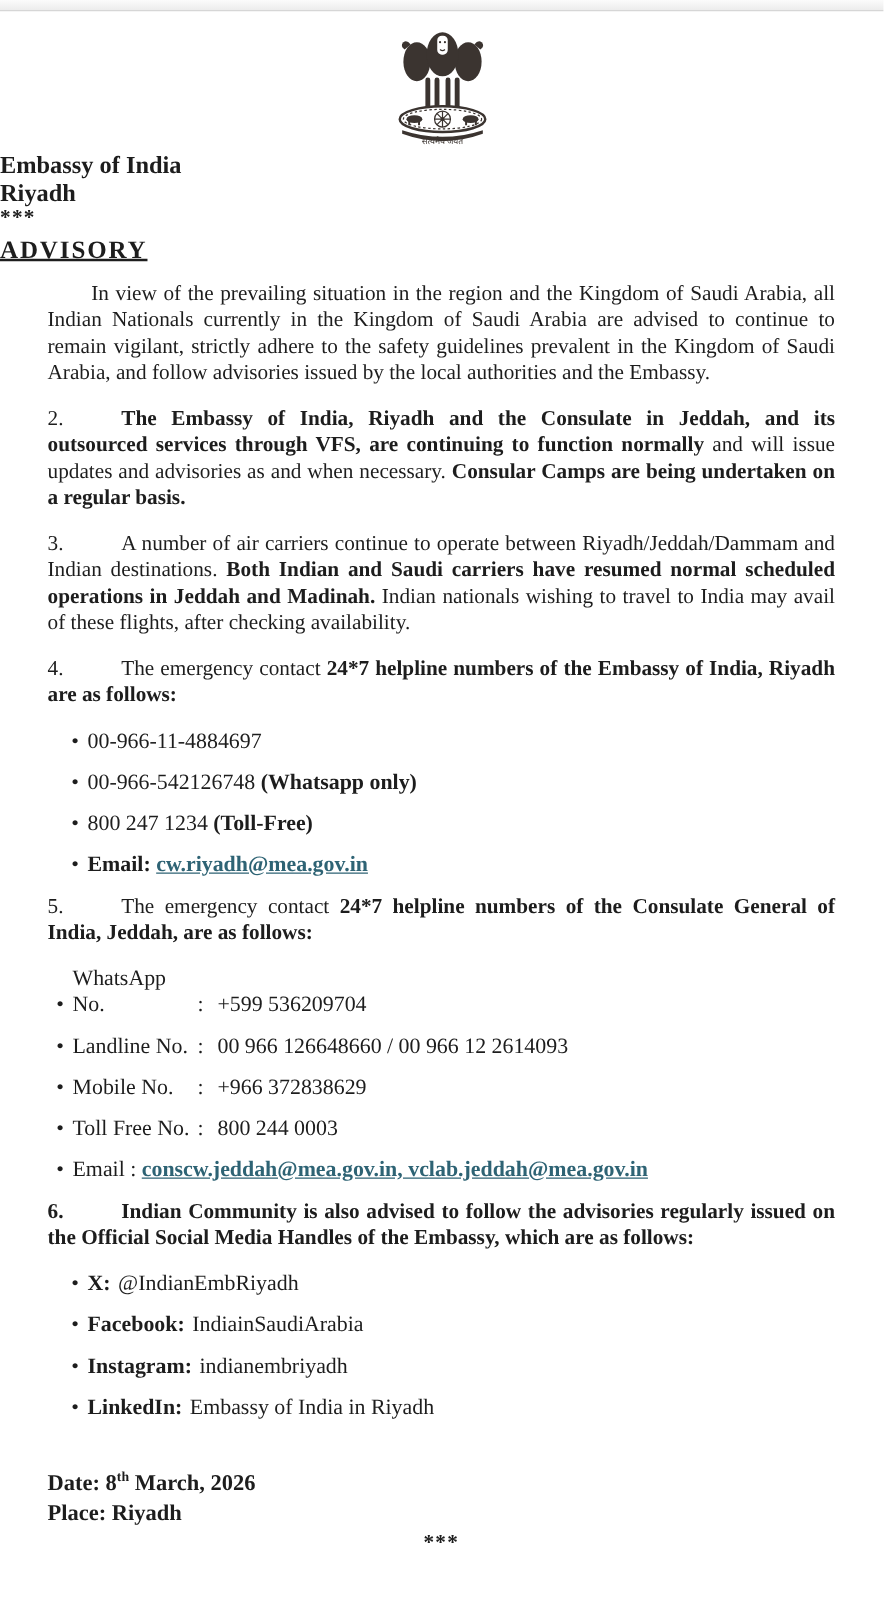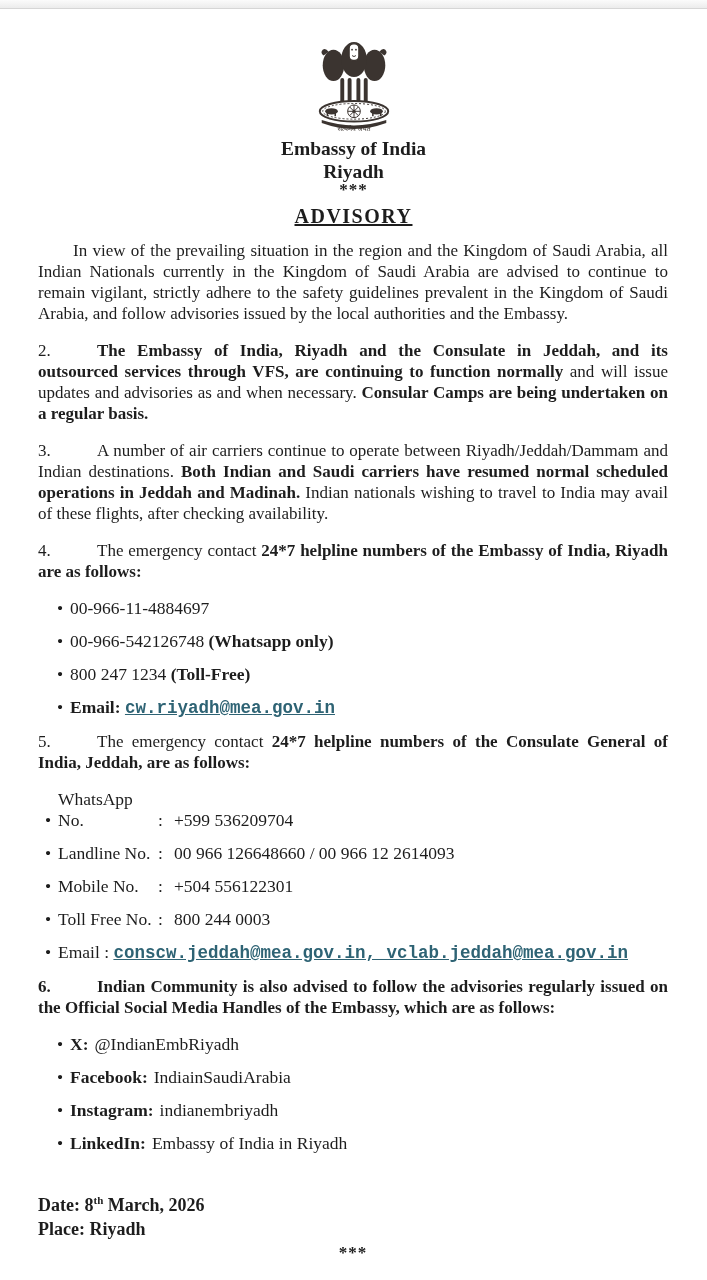--- a/index.html
+++ b/index.html
@@ -5,41 +5,41 @@
   * { box-sizing: border-box; }
   html, body { margin: 0; padding: 0; background: #ffffff; }
   .page {
     width: 707px; height: 1280px; background: #ffffff; overflow: hidden;
     font-family: "Liberation Serif", serif; color: #1d1d1d;
   }
   .top-strip {
     height: 9px; background: linear-gradient(180deg, #fbfbfb, #ececec);
     border-bottom: 1px solid #d6d6d6;
   }
-  .header { text-align: center; padding-top: 20px; }
+  .header { padding-top: 4px; }
   .emblem svg { display: block; margin: 0 auto; }
   .org-name, .org-city {
     font-size: 19.5px; font-weight: bold; line-height: 23px;
   }
   .org-name { margin-top: 4px; }
   .stars-sep { font-size: 17px; font-weight: bold; line-height: 14px; letter-spacing: 1px; }
   .adv-title {
     display: inline-block; font-size: 20px; font-weight: bold;
     text-decoration: underline; letter-spacing: 1.5px; margin-top: 8px;
   }
   .doc { padding: 12px 39px 0 38px; }
   .para { font-size: 17px; line-height: 21px; text-align: justify; margin: 0 0 16px 0; }
   .p1 { text-indent: 35px; }
   .num { display: inline-block; width: 59px; text-indent: 0; }
   .bullet { font-size: 17.5px; line-height: 21px; margin: 0 0 12px 19px; }
   .dot { display: inline-block; width: 13px; }
   .contact-row { margin-left: 7px; }
   .clabel { display: inline-block; width: 100px; }
   .csep { display: inline-block; width: 16px; }
-  .email-link { color: var(--link-color, #2e6374); font-weight: bold; text-decoration: underline; cursor: pointer; font-family: Liberation Mono, monospace; }
+  .email-link { color: var(--link-color, #2e6374); font-weight: bold; text-decoration: underline; cursor: pointer; }
   .blabel { font-weight: bold; }
   .social-label { font-weight: bold; margin-right: 6px; }
   .social-value { }
   .footer-block { margin-top: 34px; font-size: 18px; font-weight: bold; line-height: 24px; }
   .footer-block sup { font-size: 11px; }
   .end-stars { text-align: center; font-weight: bold; font-size: 17px; letter-spacing: 1px; margin-top: 2px; }
 </style>
 </head>
 <body>
 
@@ -113,21 +113,21 @@
       <div class="bullet"><span class="dot">•</span><span>00-966-542126748 </span><b>(Whatsapp only)</b></div>
       <div class="bullet"><span class="dot">•</span><span>800 247 1234 </span><b>(Toll-Free)</b></div>
       <div class="bullet"><span class="dot">•</span><span class="blabel">Email: </span><a class="email-link">cw.riyadh@mea.gov.in</a></div>
     </div>
 
     <p class="para"><span class="num">5.</span><span>The emergency contact </span><b>24*7 helpline numbers of the Consulate General of India, Jeddah, are as follows:</b></p>
 
     <div>
       <div class="bullet contact-row"><span class="dot">•</span><span class="clabel">WhatsApp No.</span><span class="csep">:</span><span>+599 536209704</span></div>
       <div class="bullet contact-row"><span class="dot">•</span><span class="clabel">Landline No.</span><span class="csep">:</span><span>00 966 126648660 / 00 966 12 2614093</span></div>
-      <div class="bullet contact-row"><span class="dot">•</span><span class="clabel">Mobile No.</span><span class="csep">:</span><span>+504 556122301</span></div>
+      <div class="bullet contact-row"><span class="dot">•</span><span class="clabel">Mobile No.</span><span class="csep">:</span><span>+966 372838629</span></div>
       <div class="bullet contact-row"><span class="dot">•</span><span class="clabel">Toll Free No.</span><span class="csep">:</span><span>800 244 0003</span></div>
       <div class="bullet contact-row"><span class="dot">•</span><span>Email : </span><a class="email-link">conscw.jeddah@mea.gov.in, vclab.jeddah@mea.gov.in</a></div>
     </div>
 
     <p class="para"><b><span class="num">6.</span><span>Indian Community is also advised to follow the advisories regularly issued on the Official Social Media Handles of the Embassy, which are as follows:</span></b></p>
 
     <div>
       <div class="bullet"><span class="dot">•</span><span class="social-label">X:</span><span class="social-value">@IndianEmbRiyadh</span></div>
       <div class="bullet"><span class="dot">•</span><span class="social-label">Facebook:</span><span class="social-value">IndiainSaudiArabia</span></div>
       <div class="bullet"><span class="dot">•</span><span class="social-label">Instagram:</span><span class="social-value">indianembriyadh</span></div>

